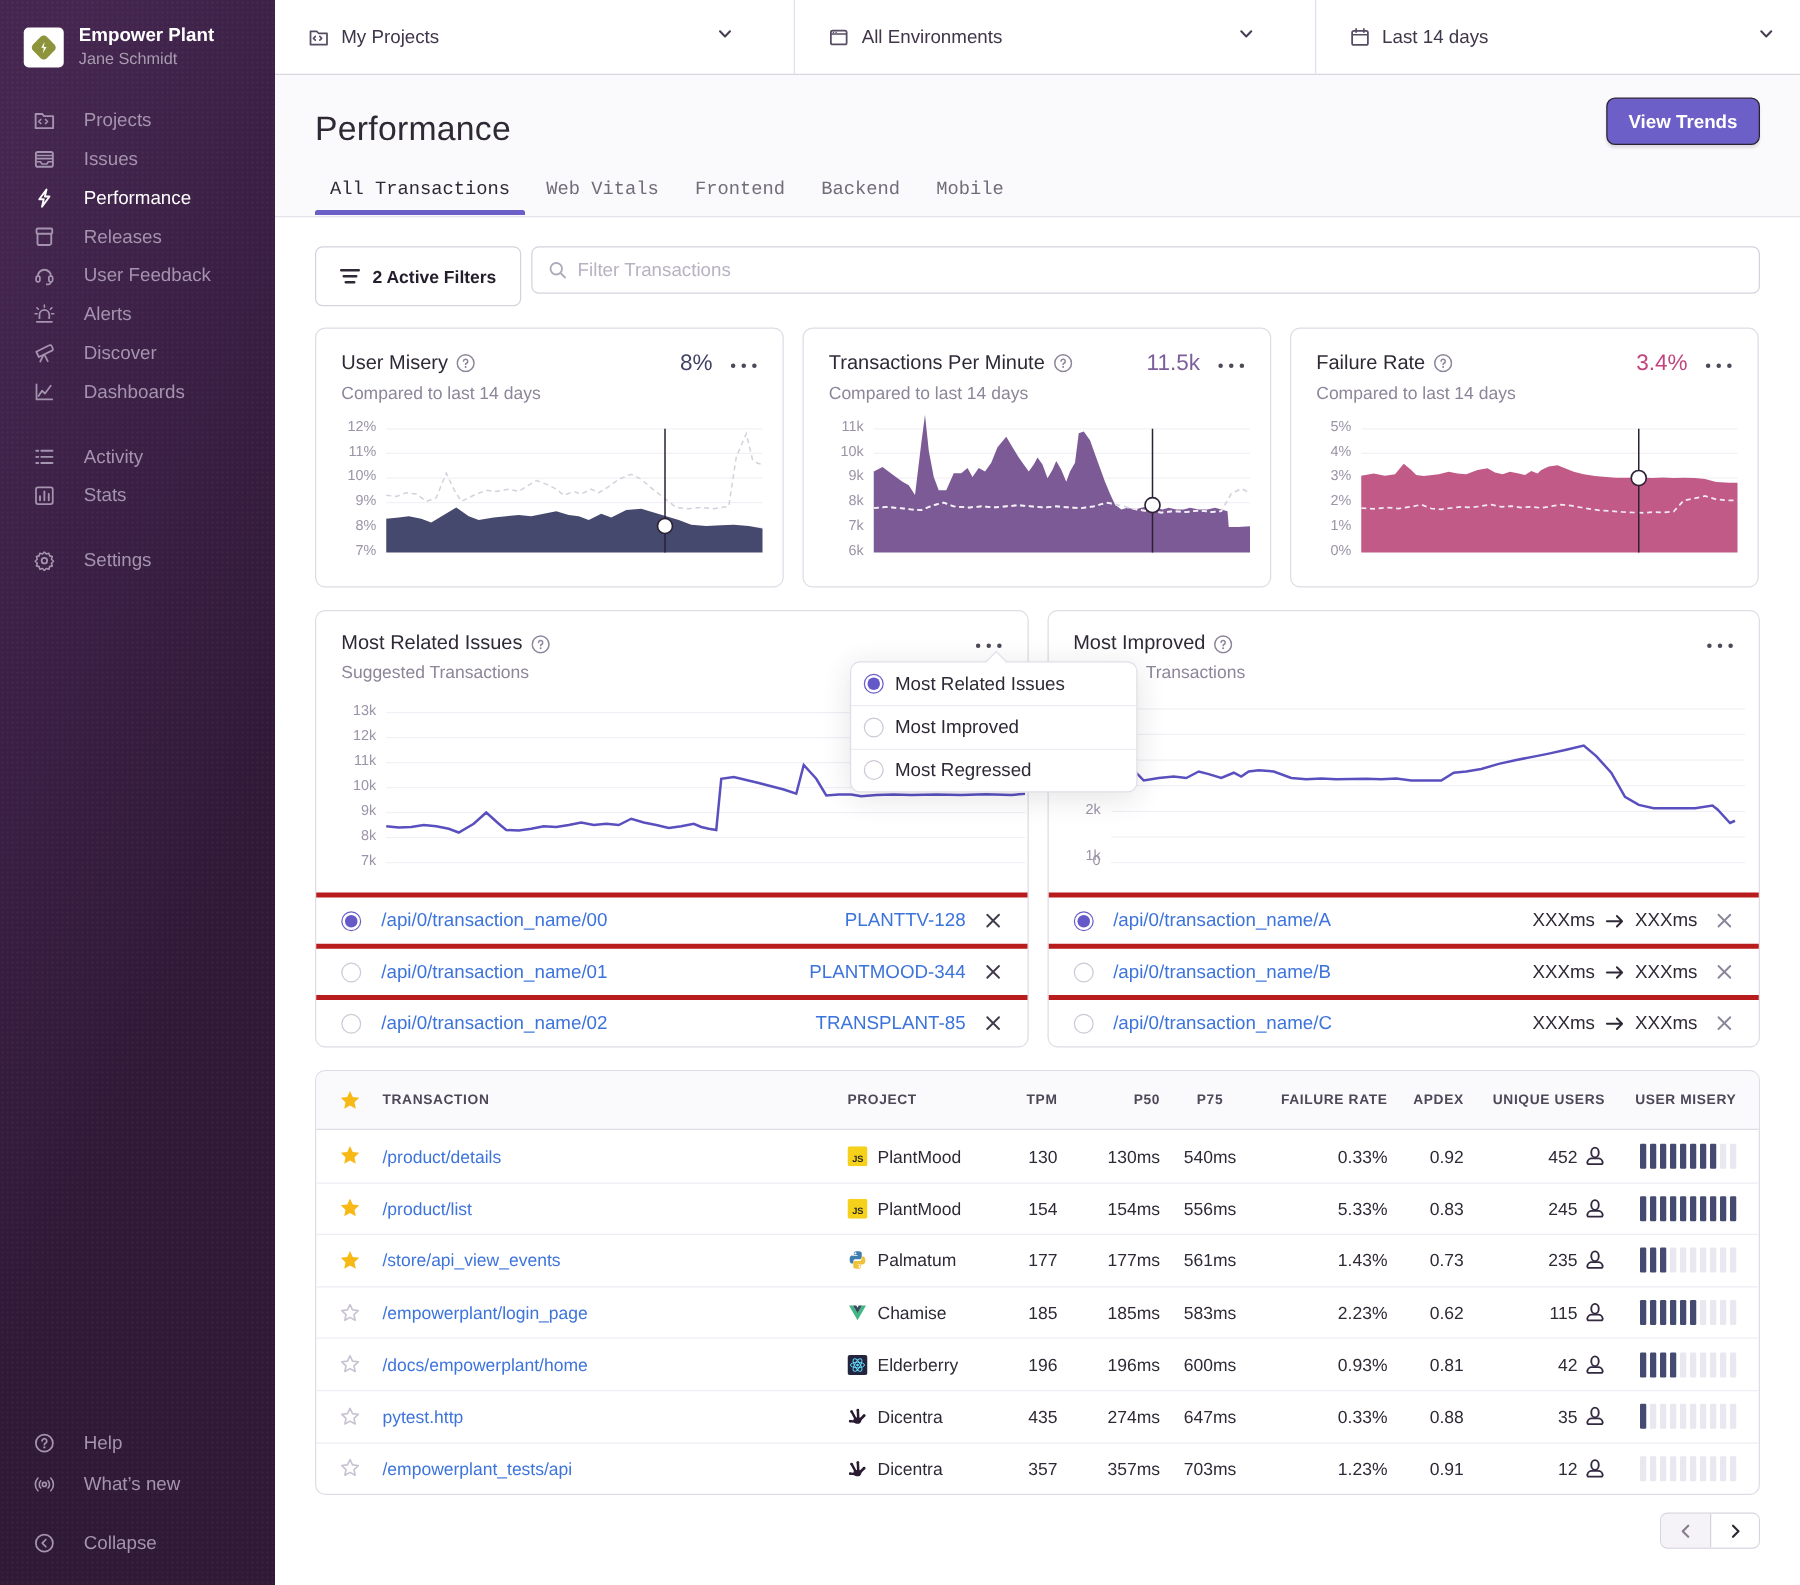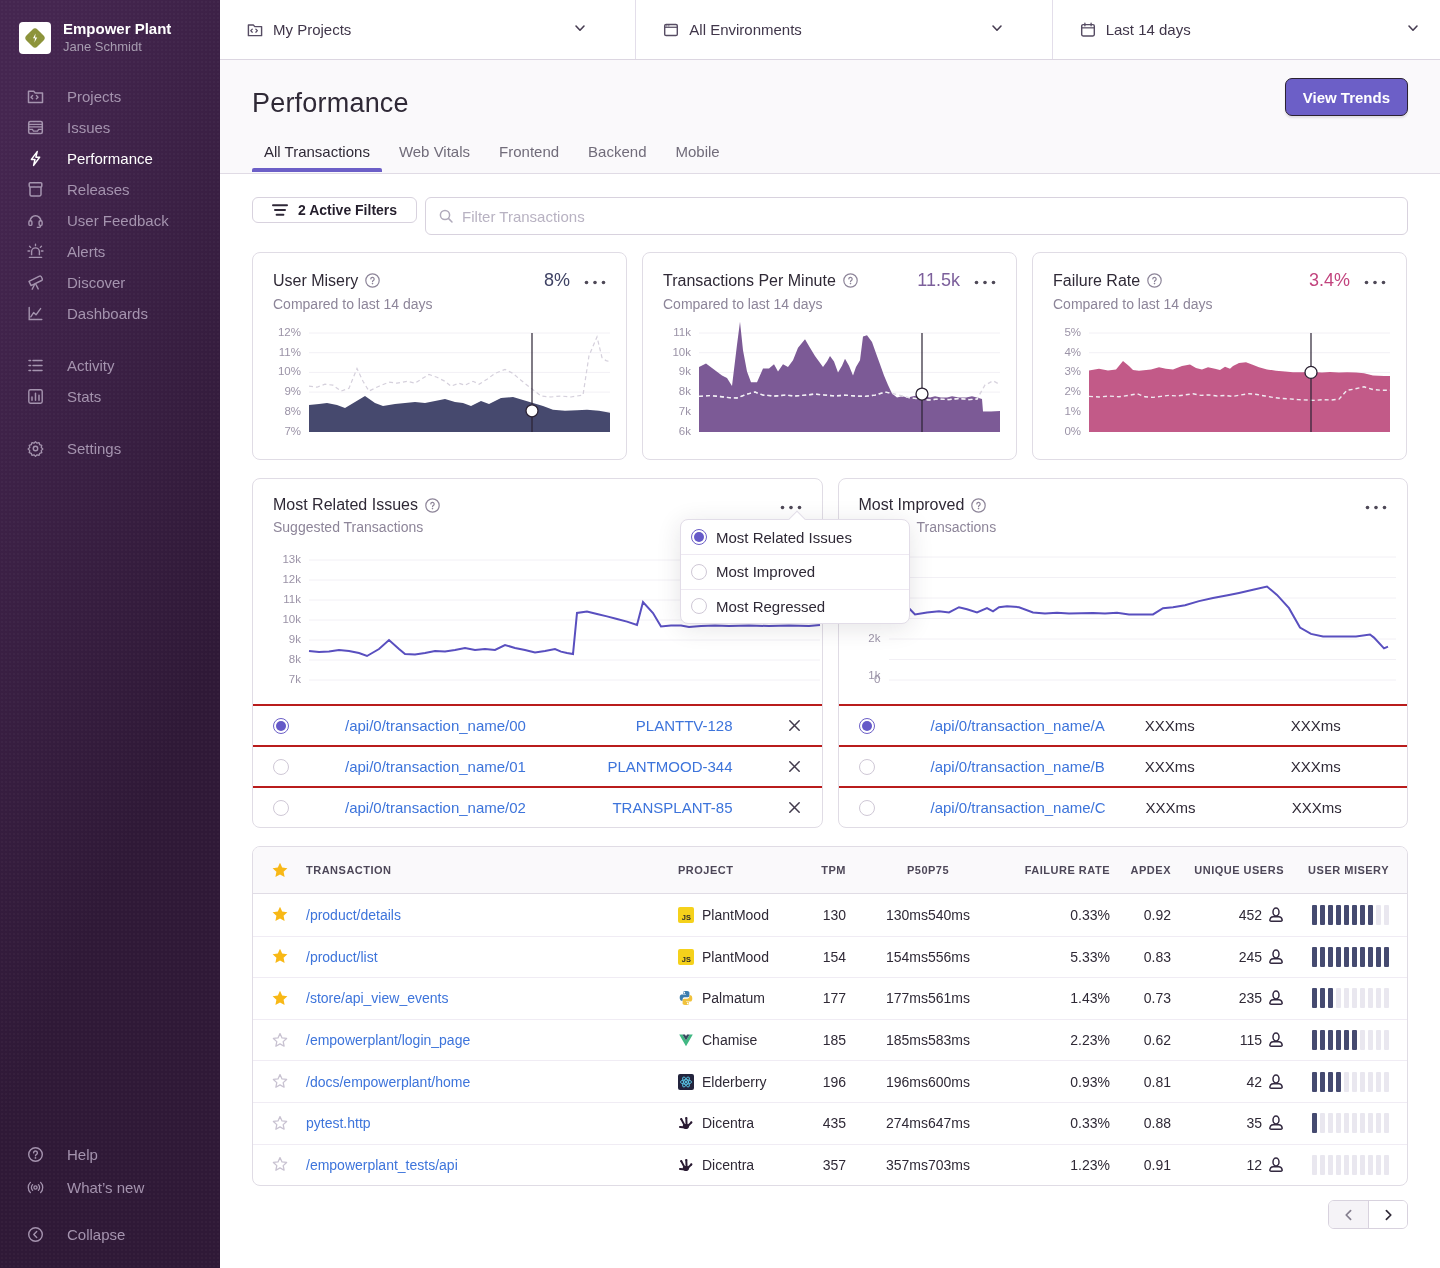--- a/index.html
+++ b/index.html
@@ -26,47 +26,47 @@
 .topbar { height:60px; background:#fff; border-bottom:1px solid #dcd6e1; display:flex; }
 .tbsec { flex:1; display:flex; align-items:center; padding:0 20px 0 27px; position:relative; }
 .tbsec + .tbsec { border-left:1px solid #e3deea;margin-left:28px; }
 .tbsec .leadic { display:flex; margin-right:10px; }
 .tbsec .lbl { font-size:15px; color:#40364a; }
 .tbsec .chev { margin-left:auto; }
 .pagehead { background:#faf9fb; border-bottom:1px solid #e0dbe5; padding:28px 32px 0 32px; height:114px; }
 .phrow { display:flex; align-items:flex-start; }
 h1 { font-size:27px; font-weight:normal; color:#2f2936; letter-spacing:0.2px; }
 .viewtrends { margin-left:auto; margin-top:-10px; background:#6c5fc7; color:#fff; font-size:15px; font-weight:bold; border:1px solid #2b2233; border-radius:7px; height:38px; padding:0 17px; box-shadow:0 2px 2px rgba(43,34,51,0.12); }
-.tabs { display:flex; margin-top:24px; }
+.tabs { display:flex; margin-top:24px;font-family:Liberation Mono, monospace; }
 .tab { font-size:15px; color:#716c7a; margin-right:5px; padding:0 12px 12px; position:relative; }
 .tab.active { color:#2f2936; }
 .tab.active:after { content:""; position:absolute; left:0; right:0; bottom:0; height:4px; background:#6c5fc7; border-radius:2px 2px 0 0; }
 .content { padding:23px 32px 0 32px; background:#fff; }
 .filterrow { display:flex; }
-.filterbtn { display:flex; align-items:center; height:26px; border:1px solid #d8d2de; border-radius:6px; background:#fff; padding:0 19px; font-size:14px; font-weight:bold; color:#241e2c; }
+.filterbtn { display:flex; align-items:center; height:48px; border:1px solid #d8d2de; border-radius:6px; background:#fff; padding:0 19px; font-size:14px; font-weight:bold; color:#241e2c; }
 .filterbtn svg { margin-right:10px; }
 .searchbox { flex:1; margin-left:8px; height:38px; border:1px solid #d8d2de; border-radius:6px; background:#fff; display:flex; align-items:center; padding:0 12px; }
 .searchbox .ph { color:#b8b2c2; font-size:15px; margin-left:8px; }
 
 .cards3 { display:flex; gap:15px; margin-top:17px; }
 .card { border:1px solid #e0dce5; border-radius:8px; background:#fff; position:relative; }
 .c3 { width:375px; height:208px; padding:17px 20px; }
 .chead { display:flex; align-items:center; }
 .ctitle { font-size:16px; color:#2f2936; }
 .qm { width:15px; height:15px; margin-left:7px; }
 .cval { margin-left:auto; font-size:18px; }
 .dots { margin-left:14px; color:#5e5866; font-weight:bold; letter-spacing:2px; font-size:15px; line-height:8px; }
 .csub { font-size:14px; color:#8d8599; margin-top:5px; }
 .axlbl { position:absolute; font-size:11.5px; color:#9b93a7; text-align:right; width:34px; }
 
 .cards2 { display:flex; gap:15px; margin-top:18px; }
 .c2 { width:570.5px; height:350px; }
 .c2 .pad { padding:17px 20px 0 20px; }
 .rows { position:absolute; left:0; right:0; bottom:0; }
-.lrow { height:41px; border-top:2px solid #b91c1c; display:flex; align-items:center; padding:0 20px;gap:40px; }
+.lrow { height:41px; border-top:4px solid #b91c1c; display:flex; align-items:center; padding:0 20px; }
 .lrow .lnk { color:#3d74db; font-size:15px; margin-left:16px; }
 .lrow .rlnk { margin-left:auto; color:#3d74db; font-size:15px; }
 .lrow .ms { color:#2f2936; font-size:15px; }
 .lrow .msf { margin-left:auto; }
 .xicon { margin-left:14px; }
 .radio { width:16px; height:16px; border-radius:50%; border:1px solid #cfc8d6; background:#fff; flex:none; }
 .radio.sel { border:1px solid #6c5fc7; position:relative; }
 .radio.sel:after { content:""; position:absolute; left:2px; top:2px; width:10px; height:10px; border-radius:50%; background:#6559c8; }
 
 .menu { position:absolute; left:428px; top:41px; width:230px; background:#fff; border:1px solid #e2dde8; border-radius:8px; box-shadow:0 4px 24px rgba(43,34,51,0.12); z-index:20; }
@@ -79,21 +79,21 @@
 .thead { background:#faf9fb; height:47px; display:flex; align-items:center; border-bottom:1px solid #e0dce5; font-size:11px; font-weight:bold; color:#4d4758; letter-spacing:0.5px; }
 .trow { height:41.6px; display:flex; align-items:center; font-size:14px; color:#2f2936; }
 .trow + .trow { border-top:1px solid #f0ecf4; }
 .col-star { width:53px; display:flex; justify-content:center; flex:none; }
 .col-tx { width:372px; flex:none; }
 .col-tx a { color:#3d74db; }
 .col-proj { width:115px; flex:none; display:flex; align-items:center; }
 .col-proj .pic { width:16px; height:16px; margin-right:8px; flex:none; }
 .col-tpm { width:53px; flex:none; text-align:right; }
 .col-p50 { width:82px; flex:none; text-align:right; }
-.col-p75 { width:80px; flex:none; text-align:left; }
+.col-p75 { width:80px; flex:none; text-align:center; }
 .col-fr { width:102px; flex:none; text-align:right; }
 .col-apdex { width:61px; flex:none; text-align:right; }
 .col-uu { width:113px; flex:none; display:flex; align-items:center; justify-content:flex-end; }
 .col-uu svg { margin-left:6px; }
 .col-mis { flex:1; display:flex; justify-content:flex-end; padding-right:18px; }
 .bars { display:flex; gap:3px; }
 .bars i { width:5px; height:20px; border-radius:1px; background:#e9e7ef; }
 .bars i.f { background:#454a70; }
 
 .pgrow { display:flex; justify-content:flex-end; margin-top:14px; }

